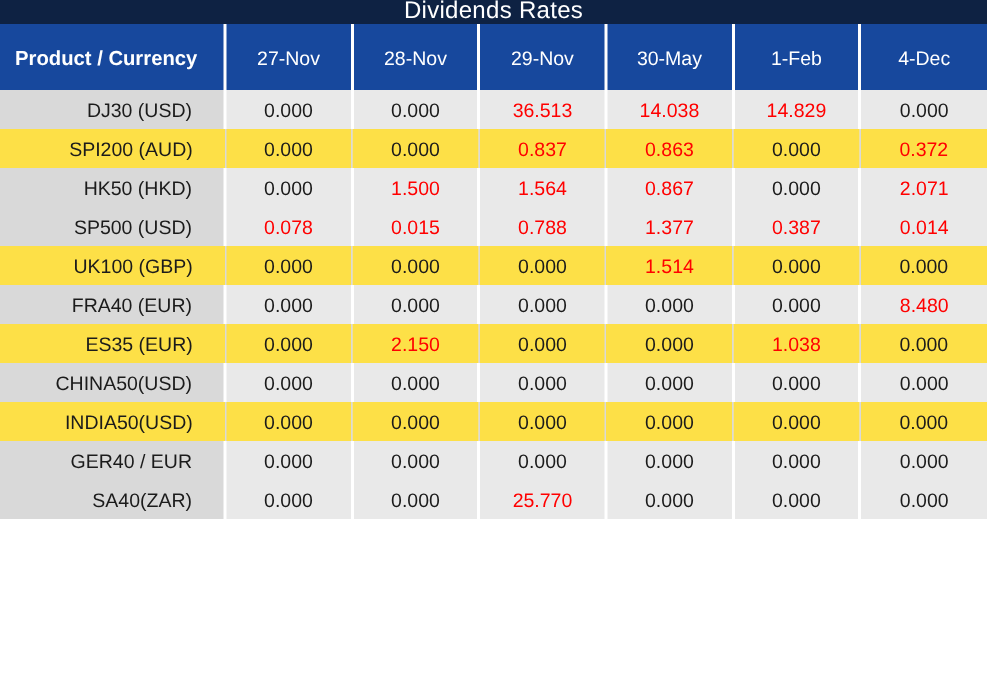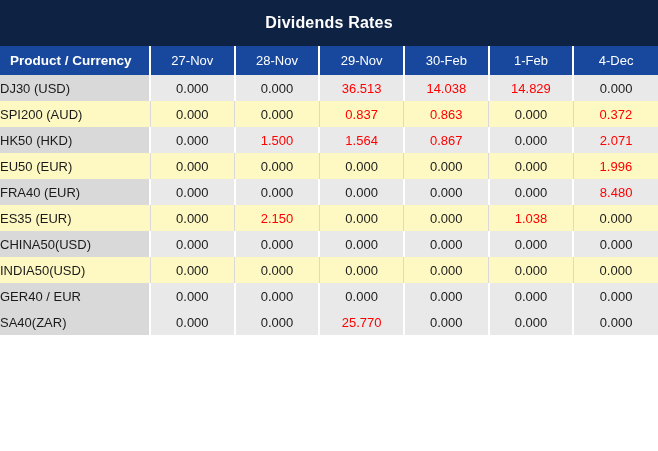--- a/index.html
+++ b/index.html
@@ -6,39 +6,39 @@
   html, body { margin: 0; padding: 0; background: #ffffff; }
   .container {
     width: 658px;
     height: 451px;
     overflow: hidden;
     font-family: "Liberation Sans", sans-serif;
     background: #ffffff;
   }
   .title-bar {
     background: #0e2243;
-    height: 46px;
+    height: 16px;
     display: flex;
     align-items: center;
     justify-content: center;
     color: #ffffff;
     font-size: 16px;
-    font-weight: 700;
+    font-weight: 400;
     letter-spacing: 0.2px;
   }
   table {
     width: 100%;
     border-collapse: collapse;
     table-layout: fixed;
   }
   col.col-product-w { width: 150px; }
   thead th {
     background: #17489d;
     color: #ffffff;
-    height: 29px;
+    height: 44px;
     font-size: 13px;
     font-weight: 400;
     text-align: center;
     border-left: 2px solid #ffffff;
     padding: 0;
   }
   thead th.th-product {
     text-align: left;
     padding-left: 10px;
     font-weight: 700;
@@ -47,26 +47,26 @@
   }
   tbody td {
     height: 26px;
     font-size: 13px;
     color: #1b1b1b;
     text-align: center;
     padding: 0;
     white-space: nowrap;
   }
   td.cell-product {
-    text-align: left;
+    text-align: right;
     padding-right: 21px;
   }
   tr.row-gray td.cell-product { background: #d9d9d9; }
   tr.row-gray td.cell-value { background: #e9e9e9; border-left: 2px solid #ffffff; }
-  tr.row-white td { background: #fef9c3; }
+  tr.row-white td { background: #fde047; }
   tr.row-white td.cell-value { border-left: 1px solid #d9d9d9; }
   td.red { color: #ff0000; margin-left: 48px; }
 </style>
 </head>
 <body>
 
 <div class="container">
   <div class="title-bar">Dividends Rates</div>
   <table>
     <colgroup>
@@ -77,21 +77,21 @@
         <col>
         <col>
         <col>
     </colgroup>
     <thead>
       <tr>
           <th class="th-product">Product / Currency</th>
           <th>27-Nov</th>
           <th>28-Nov</th>
           <th>29-Nov</th>
-          <th>30-Feb</th>
+          <th>30-May</th>
           <th>1-Feb</th>
           <th>4-Dec</th>
         </tr>
     </thead>
     <tbody>
         <tr class="row-gray">
           <td class="cell-product">DJ30 (USD)</td>
           <td class="cell-value">0.000</td>
           <td class="cell-value">0.000</td>
           <td class="cell-value red">36.513</td>
@@ -110,28 +110,37 @@
         </tr>
         <tr class="row-gray">
           <td class="cell-product">HK50 (HKD)</td>
           <td class="cell-value">0.000</td>
           <td class="cell-value red">1.500</td>
           <td class="cell-value red">1.564</td>
           <td class="cell-value red">0.867</td>
           <td class="cell-value">0.000</td>
           <td class="cell-value red">2.071</td>
         </tr>
+        <tr class="row-gray">
+          <td class="cell-product">SP500 (USD)</td>
+          <td class="cell-value red">0.078</td>
+          <td class="cell-value red">0.015</td>
+          <td class="cell-value red">0.788</td>
+          <td class="cell-value red">1.377</td>
+          <td class="cell-value red">0.387</td>
+          <td class="cell-value red">0.014</td>
+        </tr>
         <tr class="row-white">
-          <td class="cell-product">EU50 (EUR)</td>
+          <td class="cell-product">UK100 (GBP)</td>
           <td class="cell-value">0.000</td>
           <td class="cell-value">0.000</td>
           <td class="cell-value">0.000</td>
+          <td class="cell-value red">1.514</td>
           <td class="cell-value">0.000</td>
           <td class="cell-value">0.000</td>
-          <td class="cell-value red">1.996</td>
         </tr>
         <tr class="row-gray">
           <td class="cell-product">FRA40 (EUR)</td>
           <td class="cell-value">0.000</td>
           <td class="cell-value">0.000</td>
           <td class="cell-value">0.000</td>
           <td class="cell-value">0.000</td>
           <td class="cell-value">0.000</td>
           <td class="cell-value red">8.480</td>
         </tr>

